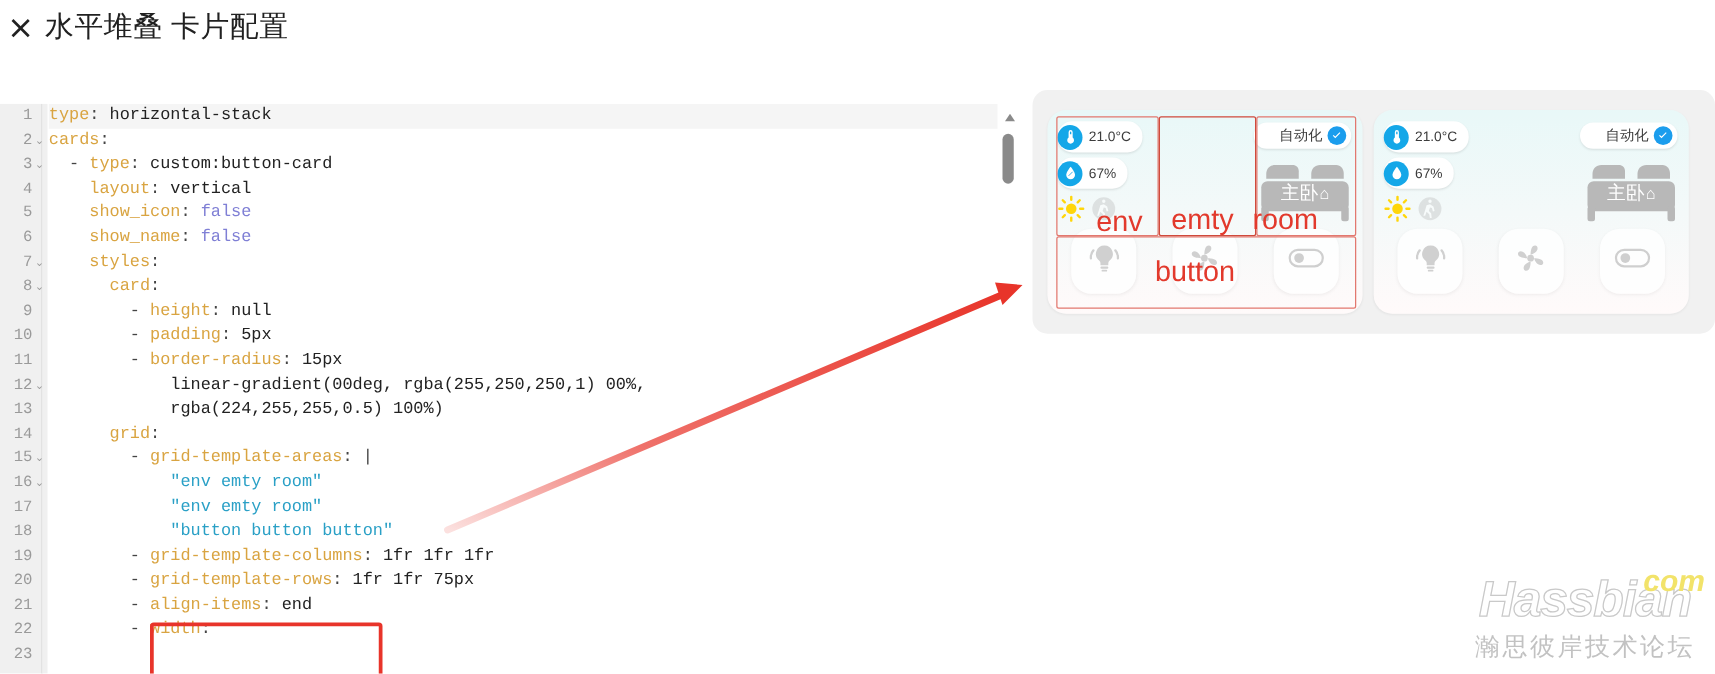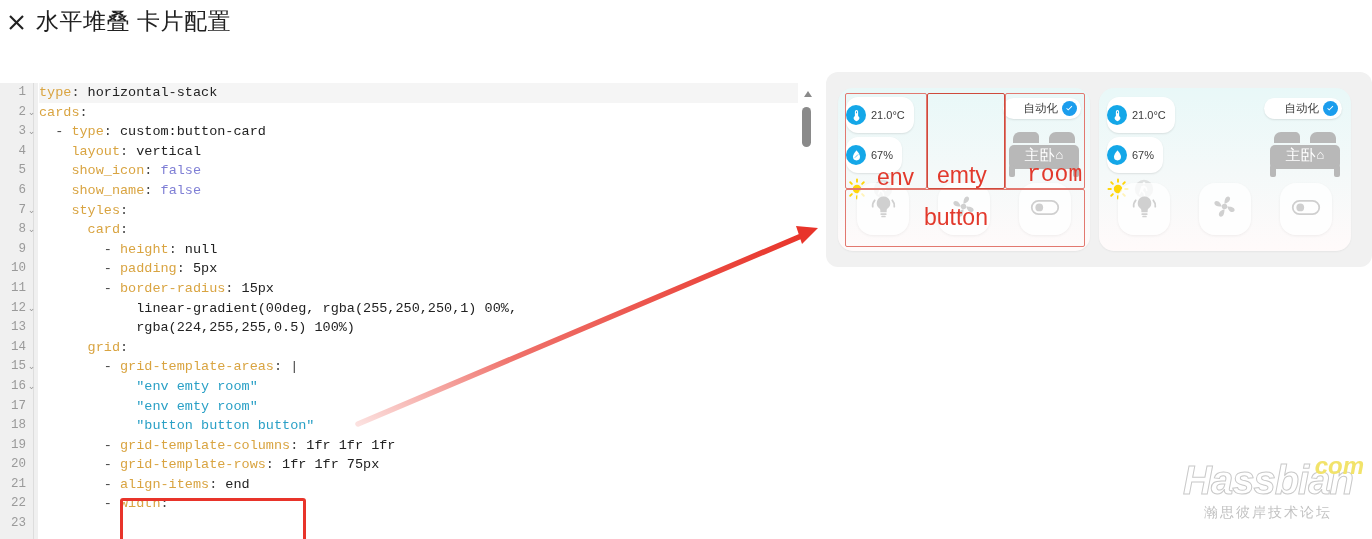--- a/index.html
+++ b/index.html
@@ -109,21 +109,21 @@
   .area-env   { grid-area: env;   position: relative; height: 100%; }
   .area-emty  { grid-area: emty;  position: relative; height: 100%; }
   .area-room  { grid-area: room;  position: relative; height: 100%; }
   .area-btn   { grid-area: button; position: relative; height: 100%;
                 display: flex; align-items: center; justify-content: space-around; }
 
   
   .chip {
     display: inline-flex; align-items: center;
     background: #ffffff; border-radius: 12px;
-    height: 36px; padding-right: 9px; margin-bottom: 4px;
+    height: 25px; padding-right: 9px; margin-bottom: 4px;
     box-shadow: 0 1px 2px rgba(0,0,0,.10);
     font-size: 11px; color: #3c3c3c; white-space: nowrap;
   }
   .chip .cicon {
     width: 20px; height: 20px; border-radius: 50%;
     background: #14a7e8; display: inline-flex;
     align-items: center; justify-content: center; margin-right: 5px; flex: 0 0 auto;
   }
   .chip .ctext { line-height: 20px; }
   .env-inner { position: absolute; left: 3px; top: 4px; }
@@ -175,21 +175,21 @@
   .wm-main {
     font-size: 40px; font-style: italic; font-weight: bold;
     color: transparent; -webkit-text-stroke: 1px #c9c9c9;
     letter-spacing: -1px; line-height: 44px;
   }
   .wm-com {
     position: absolute; right: 4px; top: -6px;
     font-size: 24px; font-style: italic; font-weight: bold;
     color: #f2e36a; letter-spacing: 0px;
   }
-  .wm-sub { font-size: 14px; color: #c2c2c2; letter-spacing: 2px; margin-top: 2px; }
+  .wm-sub { font-size: 20px; color: #c2c2c2; letter-spacing: 2px; margin-top: 2px; }
 </style>
 </head>
 <body>
 
 <div id="root">
 
   <div class="header">
     <div class="close-x">
       <svg width="17" height="17" viewBox="0 0 17 17" aria-hidden="true">
         <line x1="2" y1="2" x2="15" y2="15" stroke="#212121" stroke-width="2.1"></line>
@@ -428,21 +428,21 @@
           </div>
         </div>
 
         <div class="ov ov-box" style="left:7px;  top:5px;  width:82px;  height:96px;"></div>
         <div class="ov ov-box strong" style="left:89px; top:5px;  width:78px;  height:96px;"></div>
         <div class="ov ov-box" style="left:167px;top:5px;  width:80px;  height:96px;"></div>
         <div class="ov ov-box" style="left:7px;  top:101px;width:240px; height:58px;"></div>
 
         <div class="ov-label" style="left:39px;  top:78px;">env</div>
         <div class="ov-label" style="left:99px;  top:76px;">emty</div>
-        <div class="ov-label" style="left:189px; top:76px;font-family:Liberation Mono, monospace;">room</div>
+        <div class="ov-label" style="left:164px; top:76px;">room</div>
         <div class="ov-label" style="left:86px;  top:118px;">button</div>
       </div>
 
       <div class="bcard">
 
         <div class="area-env">
           <div class="env-inner">
             <div class="chip">
               <span class="cicon">
                 <svg width="13" height="13" viewBox="0 0 24 24">

